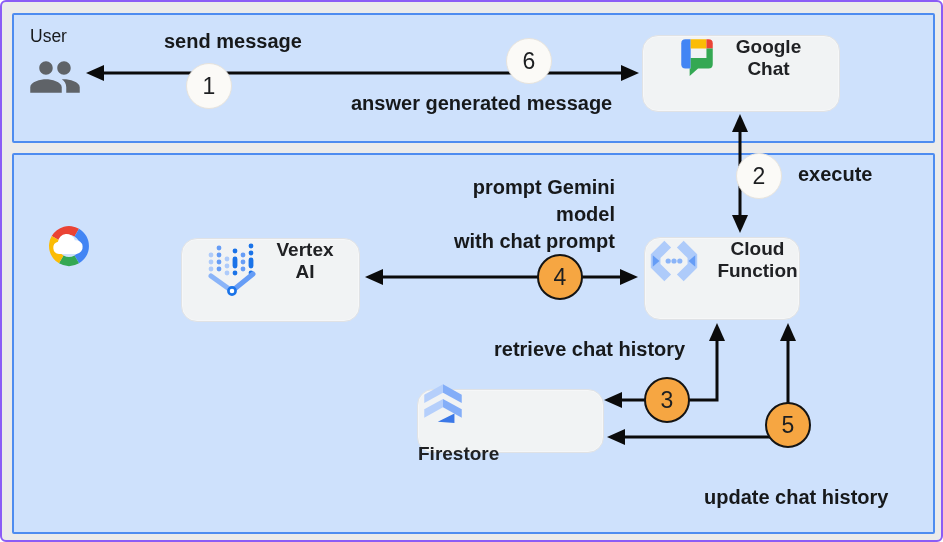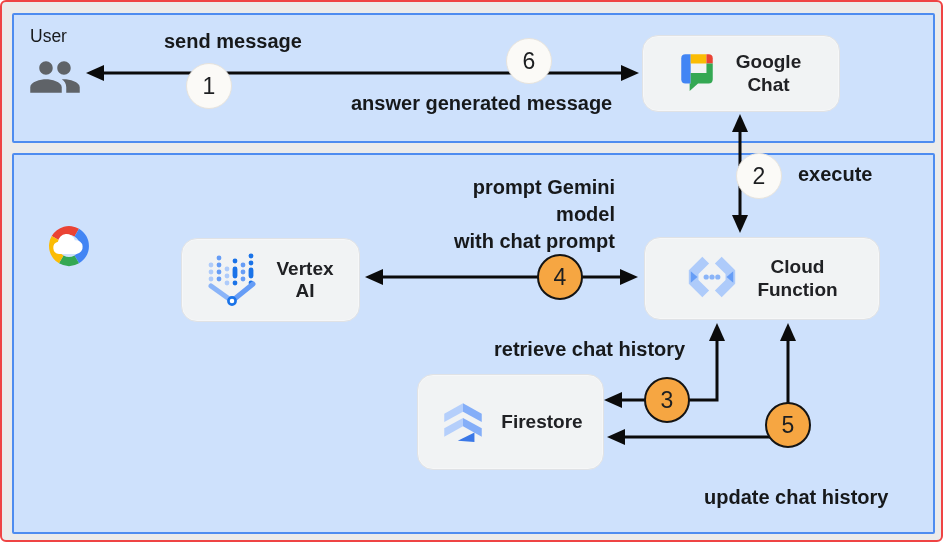--- a/index.html
+++ b/index.html
@@ -1,47 +1,47 @@
 <!DOCTYPE html>
 <html><head>
 <meta charset="utf-8">
 <style>
   html,body{margin:0;padding:0;background:#fff;font-family:"Liberation Sans",sans-serif;}
   .stage{
     position:relative;width:943px;height:542px;box-sizing:border-box;
-    background:#ebebeb;border:2px solid #ef4444;border-radius:6px;overflow:hidden;
+    background:#ebebeb;border:2px solid #8b5cf6;border-radius:6px;overflow:hidden;
     color:#1c1e21;
   }
   .panel{
     position:absolute;box-sizing:border-box;
     background:#cee1fc;border:2px solid #4e8cf0;border-radius:2px;
   }
   .panel-user{left:10px;top:11px;width:923px;height:130px;}
   .panel-gcp{left:10px;top:151px;width:923px;height:381px;}
   .panel-label{
     position:absolute;font-size:17.5px;font-weight:400;color:#181a1c;line-height:1.22;
   }
   .lbl-user{left:28px;top:24px;}
   .lbl-gcp{left:28px;top:165px;width:125px;}
   .icon-users{position:absolute;left:26px;top:50px;}
   .icon-gcloud{position:absolute;left:34px;top:216px;}
 
   .node{
-    position:absolute;box-sizing:border-box;display:flex;align-items:center;justify-content:center;
+    position:absolute;box-sizing:border-box;display:flex;align-items:flex-start;justify-content:center;
     gap:13px;background:#f1f3f4;border:1px solid #e0e2e5;border-radius:16px;
     box-shadow:0 0 0 1px rgba(255,255,255,.35) inset;
   }
   .node-label{font-size:19px;font-weight:700;color:#202124;line-height:1.18;text-align:center;}
   .node-chat{left:640px;top:33px;width:198px;height:77px;}
   .node-chat .node-label{width:76px;}
   .node-vertex{left:179px;top:236px;width:179px;height:84px;}
   .node-vertex .node-label{width:64px;}
-  .node-function{left:642px;top:235px;width:236px;height:83px;}
+  .node-function{left:642px;top:235px;width:156px;height:83px;}
   .node-function .node-label{width:88px;}
-  .node-firestore{left:415px;top:372px;width:187px;height:96px;}
+  .node-firestore{left:415px;top:387px;width:187px;height:64px;flex-direction:column;}
 
   .connectors{position:absolute;left:0;top:0;width:943px;height:542px;pointer-events:none;}
 
   .badge{
     position:absolute;width:46px;height:46px;border-radius:50%;box-sizing:border-box;
     display:flex;align-items:center;justify-content:center;
     font-size:23px;color:#1d1f21;
   }
   .badge-plain{background:#fbfaf7;border:1px solid #e7e3dc;}
   .badge-accent{background:#f6a642;border:2px solid #141414;}

